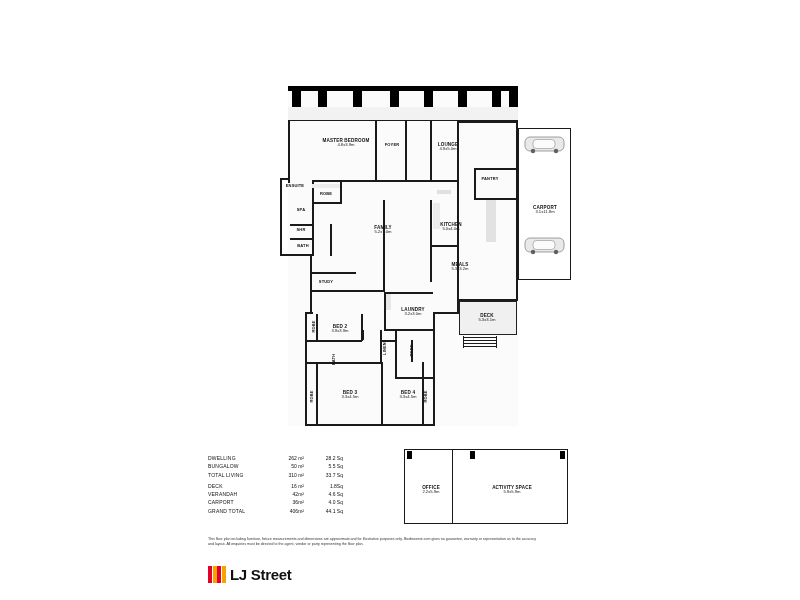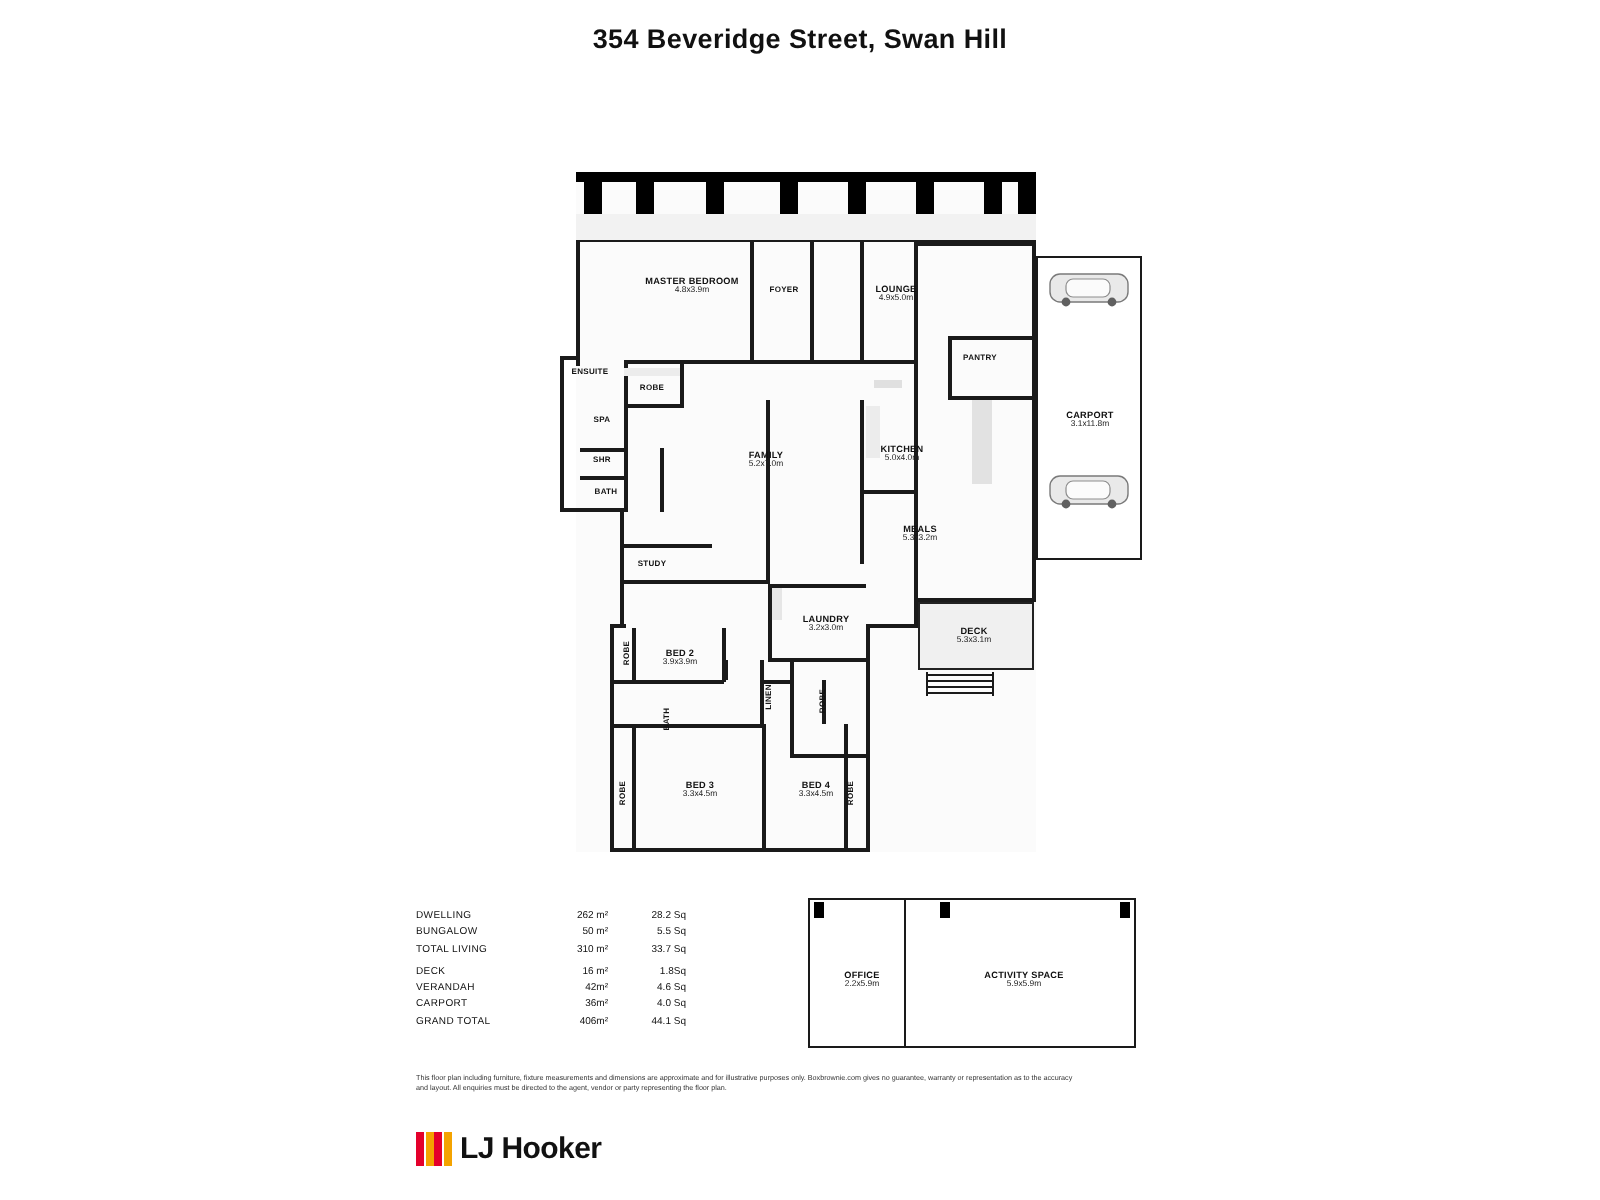--- a/index.html
+++ b/index.html
@@ -50,21 +50,20 @@
   .brand .bname{font-size:15px;font-weight:bold;letter-spacing:-.3px;color:#111;}
   
   .car{position:absolute;}
   .car svg{display:block;}
 </style>
 </head>
 <body>
 
 <div class="page">
 
-  <div class="title">354 Beveridge Street, Swan Hill</div>
 
   <div class="plan">
 
     <div class="room-fill" style="left:288px;top:86px;width:230px;height:340px;background:#fbfbfb;"></div>
 
     <div class="w" style="left:288px;top:86px;width:230px;height:5px;"></div>
 
     <div class="w" style="left:292px;top:91px;width:9px;height:16px;"></div>
     <div class="w" style="left:318px;top:91px;width:9px;height:16px;"></div>
     <div class="w" style="left:353px;top:91px;width:9px;height:16px;"></div>
@@ -314,16 +313,16 @@
 
   <div class="disclaimer">This floor plan including furniture, fixture measurements and dimensions are approximate and for illustrative purposes only. Boxbrownie.com gives no guarantee, warranty or representation as to the accuracy and layout. All enquiries must be directed to the agent, vendor or party representing the floor plan.</div>
 
   <div class="brand">
     <span class="mark">
         <i></i>
         <i></i>
         <i></i>
         <i></i>
       </span>
-    <span class="bname">LJ Hooker</span>
+    <span class="bname">LJ Street</span>
   </div>
 
 </div>
 
 </body></html>

